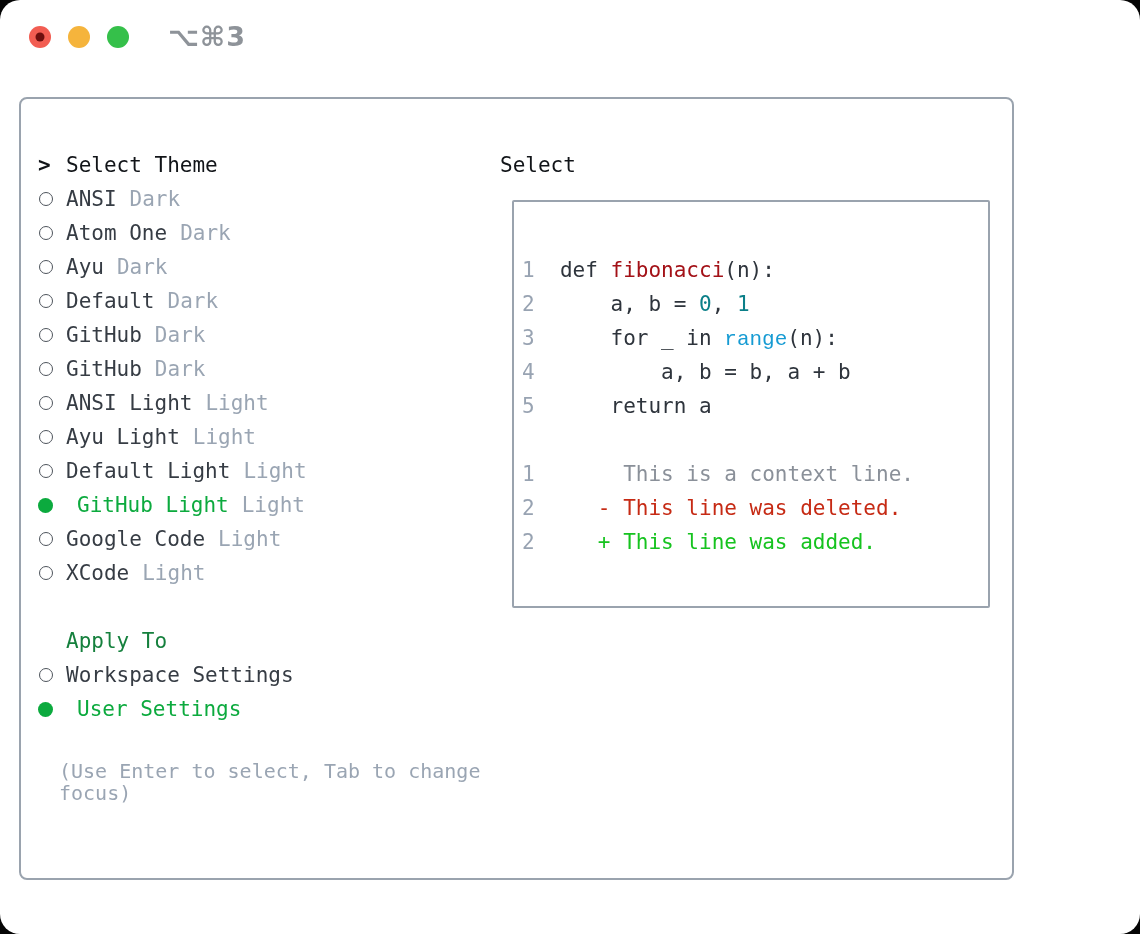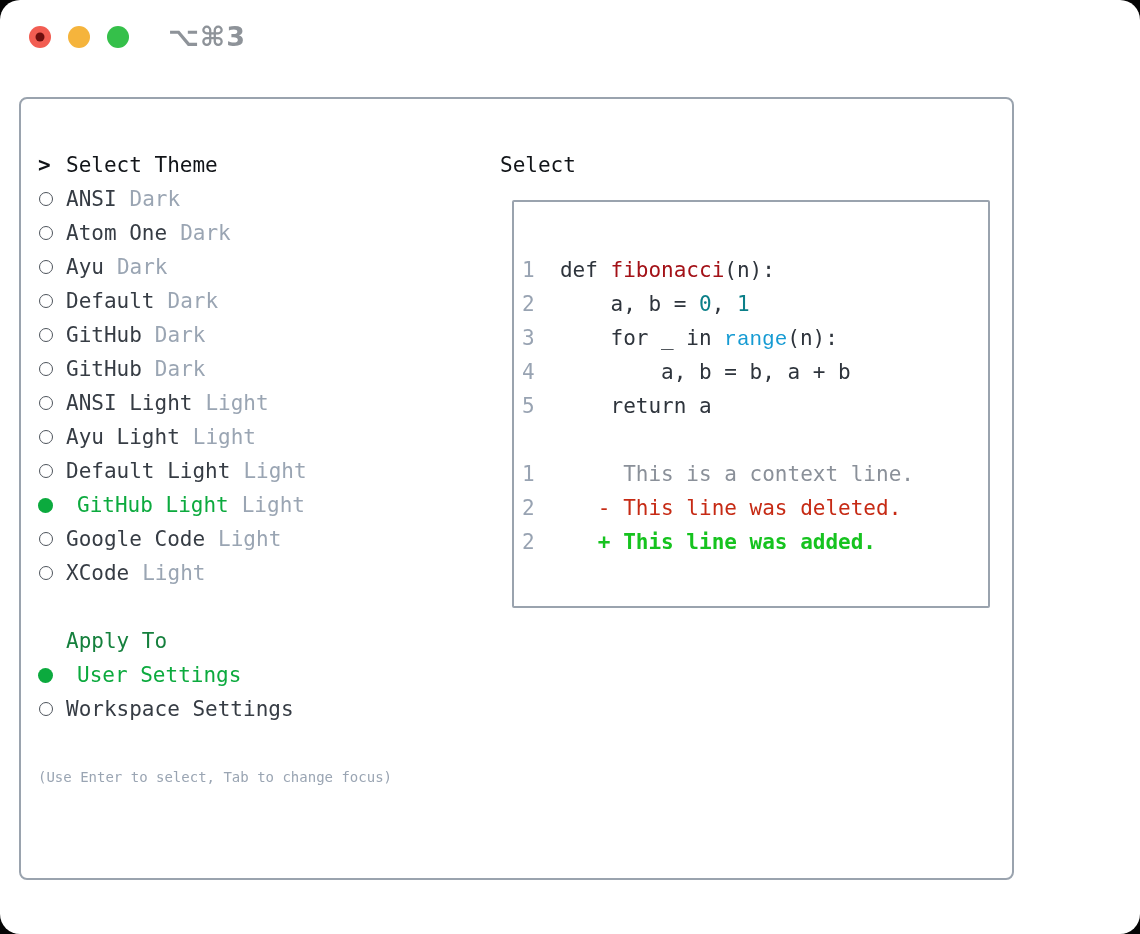--- a/index.html
+++ b/index.html
@@ -60,39 +60,39 @@
   .subhdr{color:#15803d;}
   .radio{
     width:14px;height:14px;flex:0 0 14px;border-radius:50%;
     border:1.8px solid var(--ring);margin:0 13px 0 1px;background:transparent;
   }
   .radio.sel{border:none;background:var(--green-selected);width:15px;height:15px;flex-basis:15px;margin:0 13px 0 0;}
   .tname{color:var(--ink);}
   .tname.sel{color:var(--green-selected);margin-left:11px;}
   .variant{color:var(--muted);margin-left:13px;}
   .blank{height:34px;}
-  .hint{width:432px;color:var(--muted);font-size:14px;line-height:34px;}
+  .hint{width:432px;color:var(--muted);font-size:20px;line-height:22px;margin-left:21px;}
   
   .preview-box{
     width:478px;height:408px;margin:18px 0 0 12px;
     border:2px solid var(--border);border-radius:2px;
     padding:51px 0 0 8px;overflow:hidden;
   }
   .code-line{
     font-family:"DejaVu Sans Mono","Liberation Mono",monospace;
     font-size:21px;line-height:34px;height:34px;white-space:pre;
   }
   .c-ln{color:var(--lineno);}
   .c-code{color:var(--code);}
   .c-fn{color:var(--function-red);}
   .c-num{color:var(--number-teal);}
   .c-bi{color:var(--builtin-blue);font-family:Liberation Mono, monospace;}
   .c-ctx{color:var(--context-gray);}
   .c-del{color:var(--diff-deleted);}
-  .c-add{color:var(--diff-added);font-weight:bold;}
+  .c-add{color:var(--diff-added);}
 </style>
 </head>
 <body>
 
 <div class="window">
 
   <div class="titlebar">
     <div class="lights">
       <span class="light red">
           <span class="dot"></span>
@@ -127,22 +127,22 @@
         </div>
 
       <div class="row blank"></div>
 
       <div class="row">
         <span class="prefix"></span>
         <span class="subhdr">Apply To</span>
       </div>
 
       <div id="apply-list">
+          <div class="row"><span class="radio"></span><span class="tname">Workspace Settings</span></div>
           <div class="row"><span class="radio sel"></span><span class="tname sel">User Settings</span></div>
-          <div class="row"><span class="radio"></span><span class="tname">Workspace Settings</span></div>
         </div>
 
       <div class="row blank"></div>
 
       <div class="hint">(Use Enter to select, Tab to change focus)</div>
     </div>
 
     <div class="right-col">
       <div class="row">
         <span class="hdr">Select</span>

